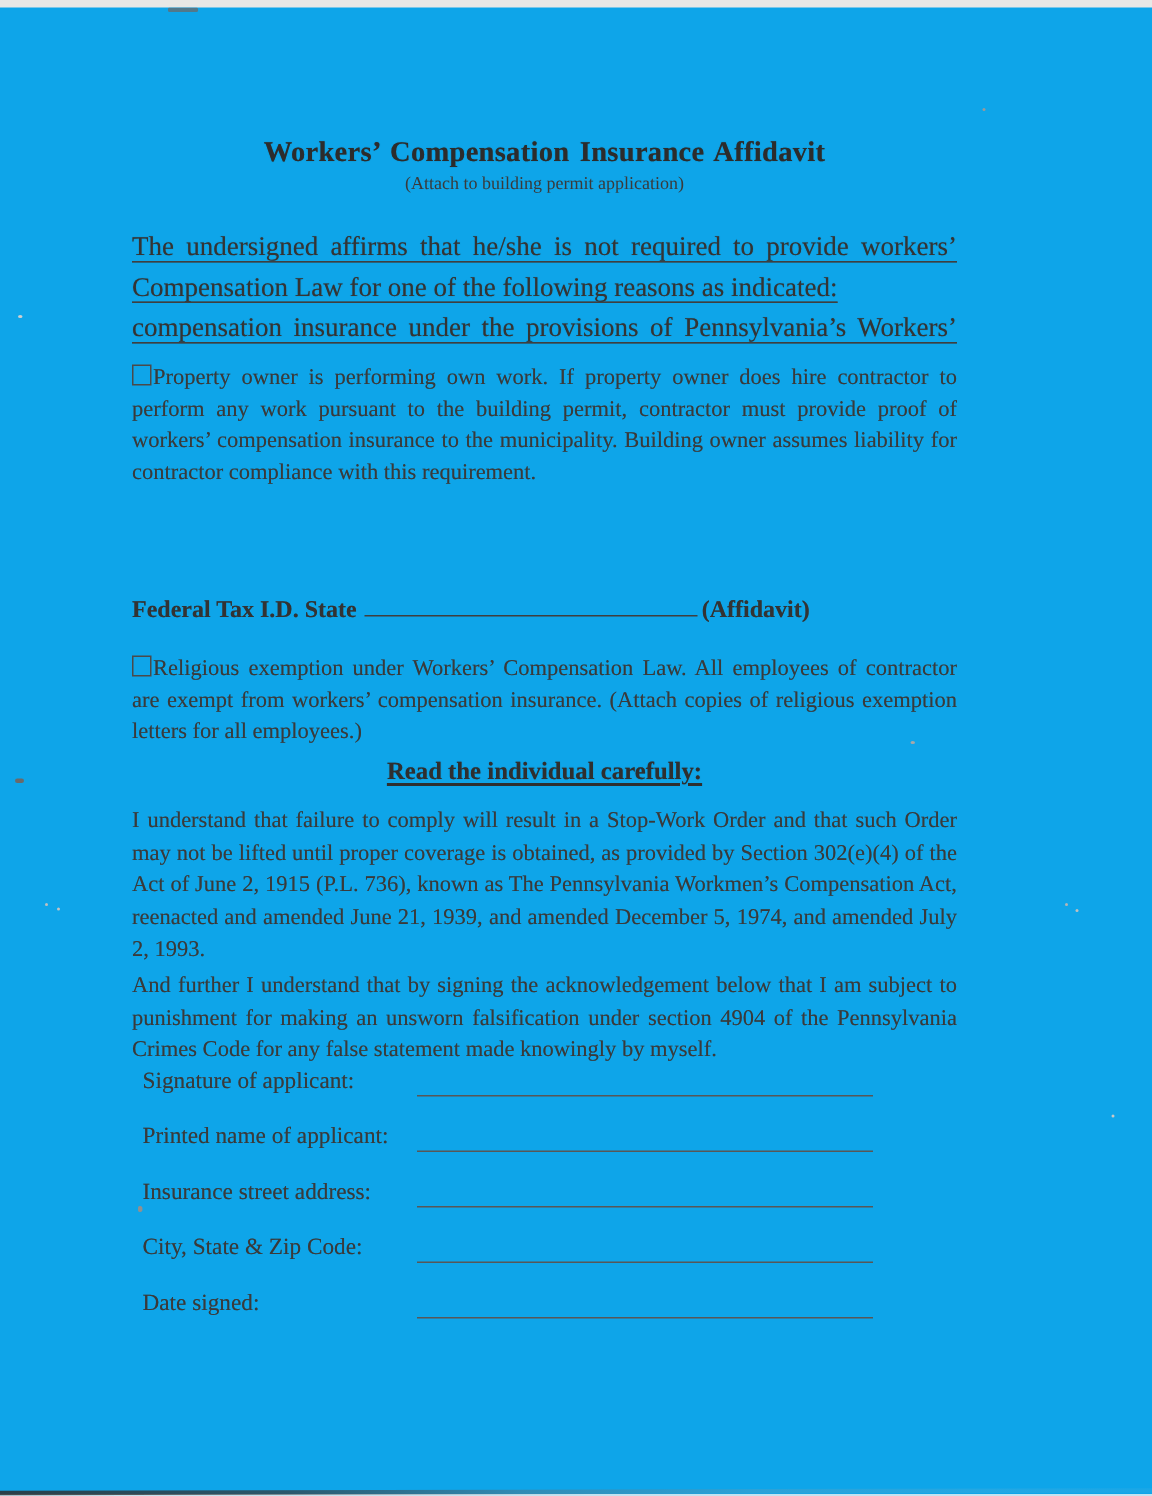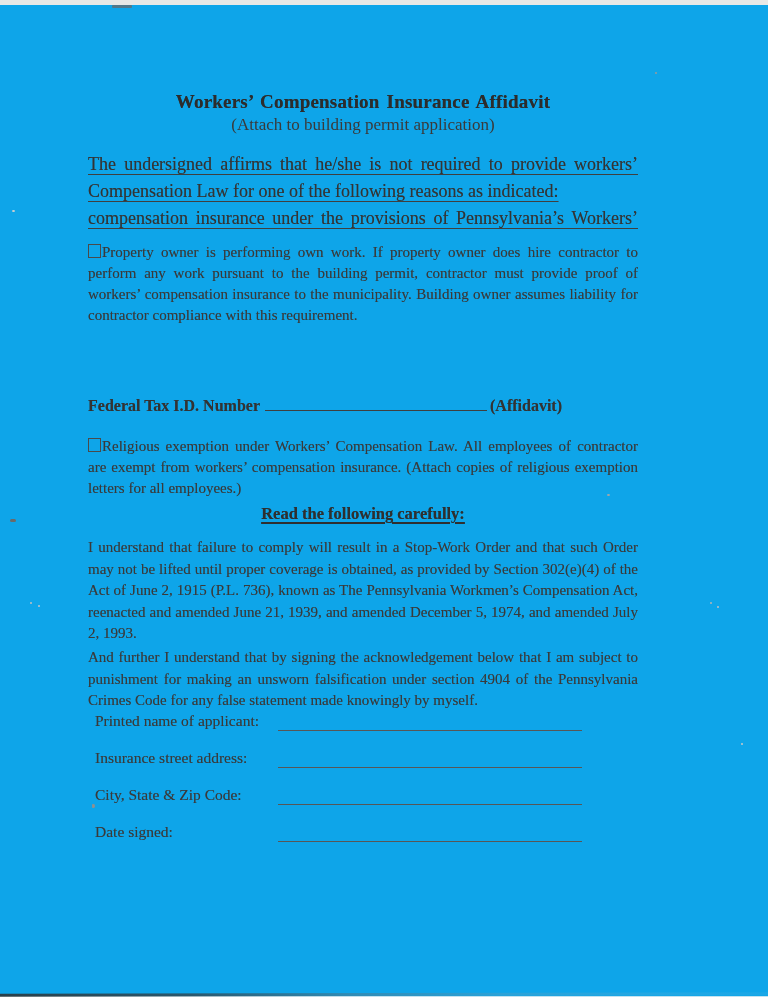--- a/index.html
+++ b/index.html
@@ -16,21 +16,21 @@
   .content-col { left:88px; width:550px; }
 
   .title {
     top:86px; text-align:center;
     font-size:19px; font-weight:bold; color:#2c2c2c;
     word-spacing:2px; letter-spacing:0.2px;
     text-shadow:0 0 0.5px rgba(44,44,44,0.65);
   }
   .subtitle {
     top:110px; text-align:center;
-    font-size:17px; color:#3a3a3a;
+    font-size:12px; color:#3a3a3a;
   }
 
   .intro {
     top:146px;
     font-size:18px; line-height:27px; color:#343434;
     text-shadow:0 0 0.5px rgba(52,52,52,0.55);
   }
   .intro .iline {
     display:block; text-align:justify;
     text-decoration:underline;
@@ -135,36 +135,40 @@
     <span class="iline">Compensation Law for one of the following reasons as indicated:</span>
     <span class="iline full">compensation insurance under the provisions of Pennsylvania’s Workers’</span>
   </div>
 
   <div class="abs content-col para cb1">
     <span class="checkbox"></span><span>Property owner is performing own work.  If property owner does hire contractor to perform any work pursuant to the building permit, contractor must provide proof of workers’ compensation insurance to the municipality.  Building owner assumes liability for contractor compliance with this requirement.</span>
   </div>
 
 
   <div class="abs content-col fedrow">
-    <span>Federal Tax I.D. Number</span><span class="fed-line"></span><span>(Affidavit)</span>
+    <span>Federal Tax I.D. State</span><span class="fed-line"></span><span>(Affidavit)</span>
   </div>
 
   <div class="abs content-col para cb3">
     <span class="checkbox"></span><span>Religious exemption under Workers’ Compensation Law.  All employees of contractor are exempt from workers’ compensation insurance.  (Attach copies of religious exemption letters for all employees.)</span>
   </div>
 
   <div class="abs content-col section-heading">
-    <span>Read the following carefully:</span>
+    <span>Read the individual carefully:</span>
   </div>
 
   <div class="abs content-col para p1">I understand that failure to comply will result in a Stop-Work Order and that such Order may not be lifted until proper coverage is obtained, as provided by Section 302(e)(4) of the Act of June 2, 1915 (P.L. 736), known as The Pennsylvania Workmen’s Compensation Act, reenacted and amended June 21, 1939, and amended December 5, 1974, and amended July 2, 1993.</div>
 
   <div class="abs content-col para p2">And further I understand that by signing the acknowledgement below that I am subject to punishment for making an unsworn falsification under section 4904 of the Pennsylvania Crimes Code for any false statement made knowingly by myself.</div>
 
   <div class="abs sigblock">
+    <div class="sigrow">
+      <span class="slabel">Signature of applicant:</span>
+      <span class="sline"></span>
+    </div>
     <div class="sigrow">
       <span class="slabel">Printed name of applicant:</span>
       <span class="sline"></span>
     </div>
     <div class="sigrow">
       <span class="slabel">Insurance street address:</span>
       <span class="sline"></span>
     </div>
     <div class="sigrow">
       <span class="slabel">City, State &amp; Zip Code:</span>

